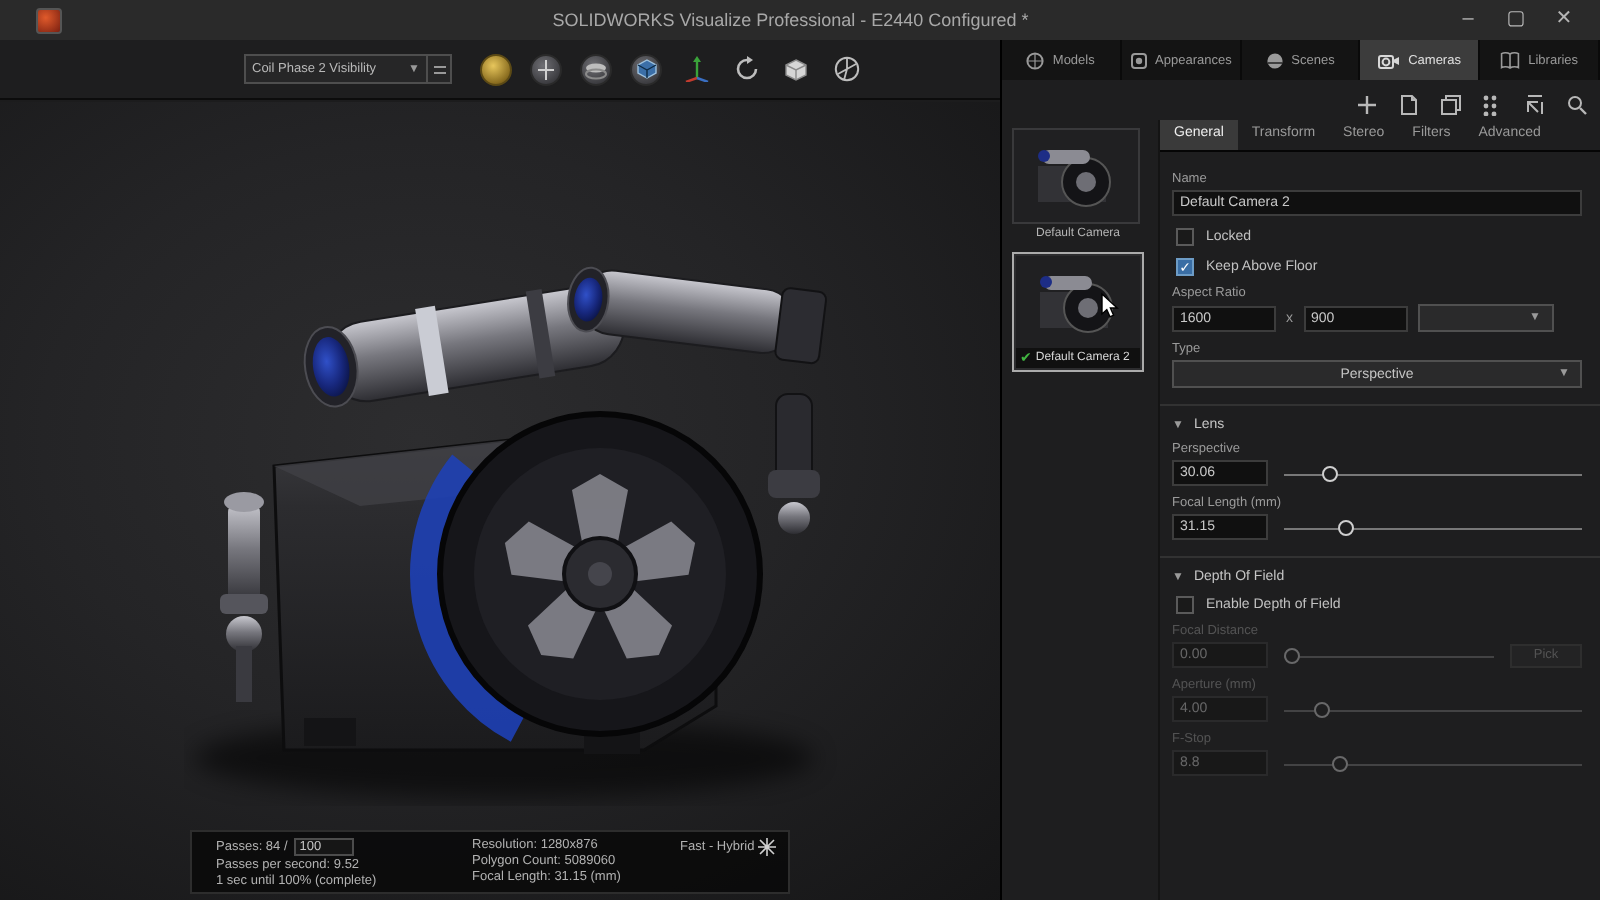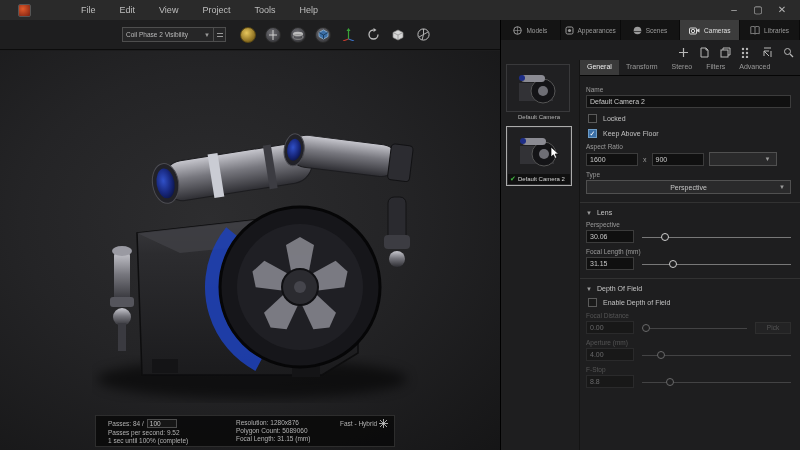--- a/index.html
+++ b/index.html
@@ -90,28 +90,21 @@
   .slider .track { position:absolute; left:0; right:0; top:6px; height:1px; background:#787878; }
   .slider .handle { position:absolute; top:2px; width:8px; height:8px; border-radius:50%; border:1px solid #cfcfcf; background:#1e1e1f; }
   .disabled { opacity:.42; }
   .pick-btn { width:36px; height:12px; background:#2a2a2b; border:1px solid #444; color:#9a9a9a; font-size:6.5px; display:flex; align-items:center; justify-content:center; }
 </style>
 </head>
 <body>
 
 <div id="titlebar">
   <div class="app-logo"></div>
-  <div class="menu">
-    <span>File</span>
-    <span>Edit</span>
-    <span>View</span>
-    <span>Project</span>
-    <span>Tools</span>
-    <span>Help</span>
-  </div>
+  <div class="win-title">SOLIDWORKS Visualize Professional - E2440 Configured *</div>
   <div class="win-ctrls">
     <span>–</span>
     <span>▢</span>
     <span>✕</span>
   </div>
 </div>
 
 <div id="viewport">
   <div class="vp-toolbar">
     <div class="vis-dd">

